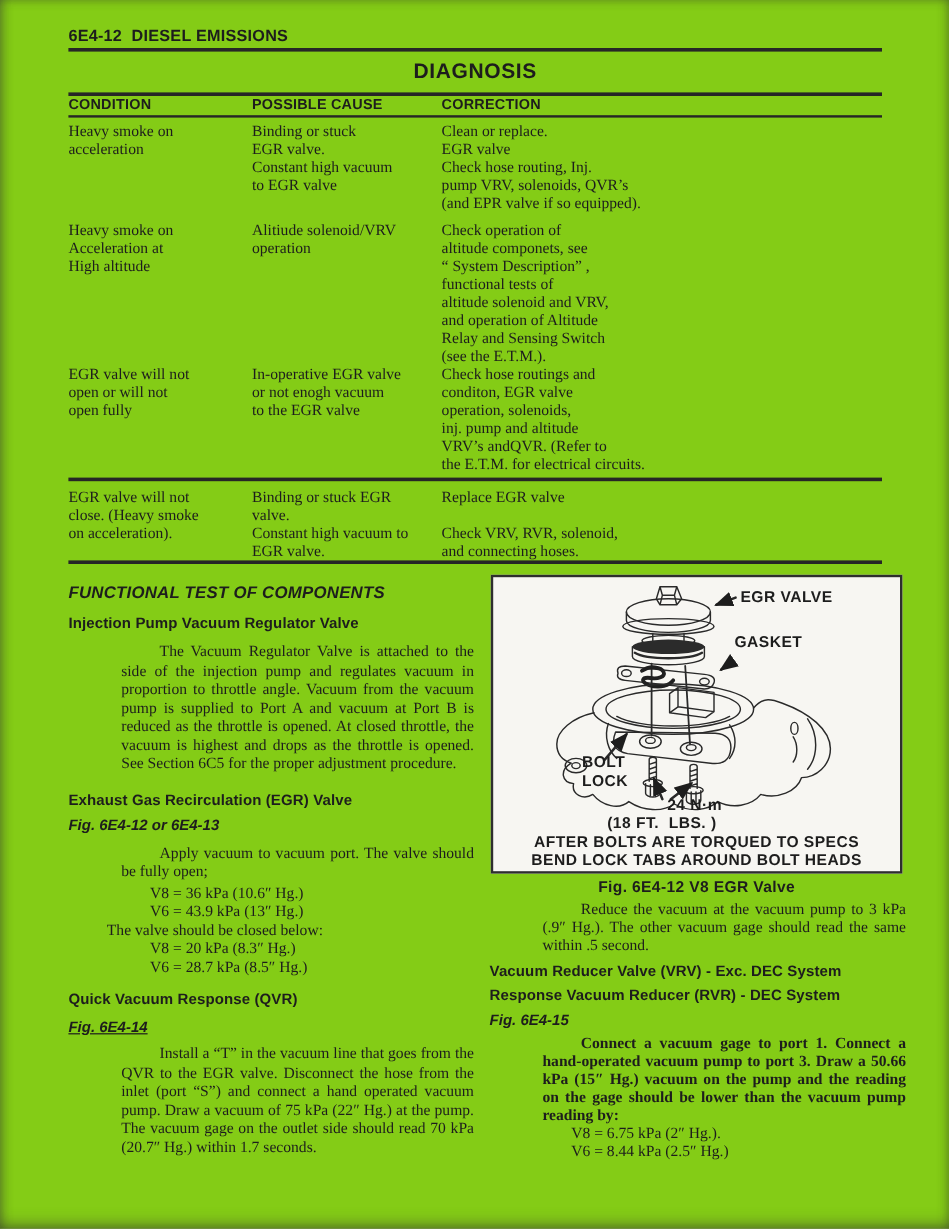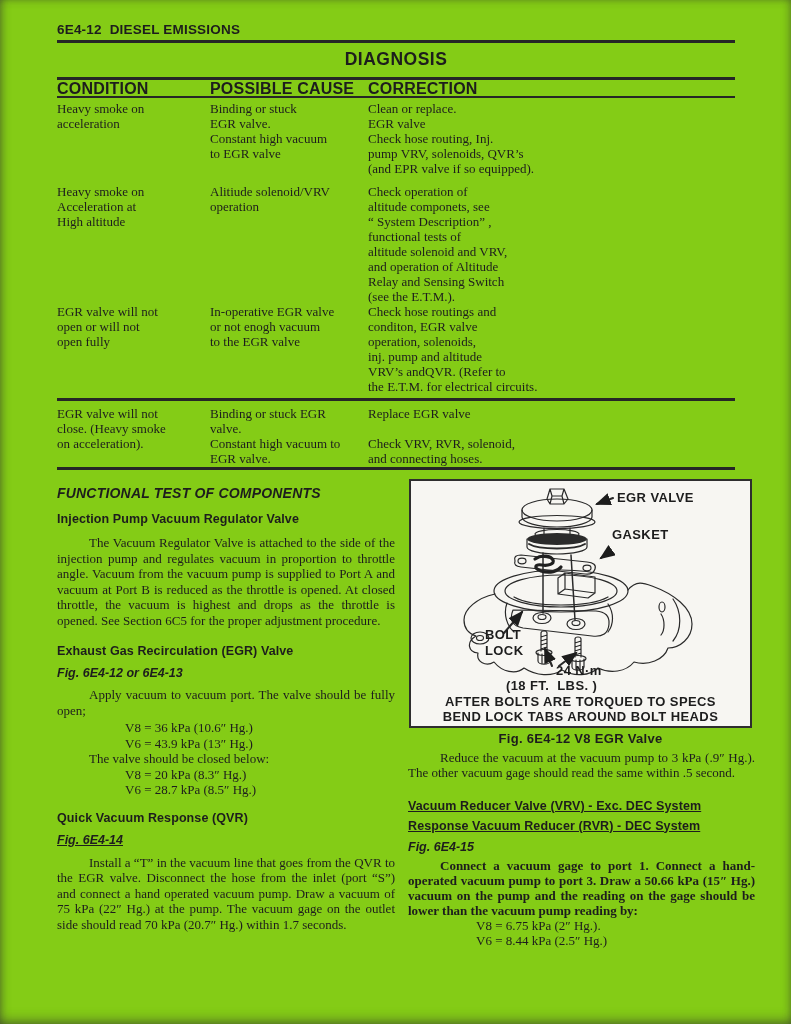--- a/index.html
+++ b/index.html
@@ -21,37 +21,37 @@
   }
   .abs{position:absolute;}
   .rule{position:absolute;left:57px;width:678px;background:#262626;}
   .sans{font-family:"Liberation Sans", sans-serif;}
   .pre{white-space:pre-line;}
   .prex{white-space:pre;}
 
   .page-header{left:57px;top:22px;font-size:13.5px;font-weight:bold;letter-spacing:.2px;}
   .diag-title{left:57px;top:49px;width:678px;text-align:center;font-size:17.5px;font-weight:bold;letter-spacing:.5px;}
   .thead{position:absolute;left:57px;top:80px;width:678px;display:grid;grid-template-columns:153px 158px 367px;}
-  .thead span{font-family:"Liberation Sans", sans-serif;font-size:16px;font-weight:bold;letter-spacing:.2px;}
+  .thead span{font-family:"Liberation Sans", sans-serif;font-size:12px;font-weight:bold;letter-spacing:.2px;}
   .trow{position:absolute;left:57px;width:678px;display:grid;grid-template-columns:153px 158px 367px;}
   .trow .cell{font-size:13px;line-height:15px;padding-right:8px;}
 
   .leftcol{position:absolute;left:57px;top:486px;width:338px;font-size:13px;line-height:15.5px;}
   .rightcol{position:absolute;left:408px;top:750px;width:347px;font-size:13px;line-height:15px;}
   .leftcol *,.rightcol *{margin:0;}
   h2.sec{font-family:"Liberation Sans",sans-serif;font-size:14px;font-weight:bold;letter-spacing:.2px;font-style:italic;}
   h3.sub{font-family:"Liberation Sans",sans-serif;font-size:12.5px;font-weight:bold;letter-spacing:.1px;}
   .figref{font-family:"Liberation Sans",sans-serif;font-size:12.5px;font-weight:bold;font-style:italic;}
-  p.body{text-align:justify;text-indent:32px;}
+  p.body{text-align:justify;text-indent:32px;margin-left:44px;}
   .specs{margin-left:68px;}
   .plainline{margin-left:32px;}
 
   .mt10{margin-top:10px;} .mt8{margin-top:8px;} .mt16{margin-top:16px;}
   .mt6{margin-top:6px;} .mt2{margin-top:2px;} .mt13{margin-top:13px;}
-  .mt7{margin-top:7px;text-decoration:underline;} .mt5{margin-top:17px;text-decoration:underline;} .mt4{margin-top:4px;} .mt3{margin-top:3px;font-weight:bold;}
+  .mt7{margin-top:7px;text-decoration:underline;} .mt5{margin-top:5px;} .mt4{margin-top:4px;} .mt3{margin-top:3px;font-weight:bold;}
 
   .figure-box{
     position:absolute;left:409px;top:479px;width:343px;height:249px;
     border:2px solid #2e2e2e;background:#f7f6f2;box-sizing:border-box;
   }
   .figure-box svg{position:absolute;left:0;top:0;}
   .fig-label{
     position:absolute;font-family:"Liberation Sans",sans-serif;
     font-size:13px;font-weight:bold;letter-spacing:.4px;color:#1d1d1d;line-height:15.5px;
   }

